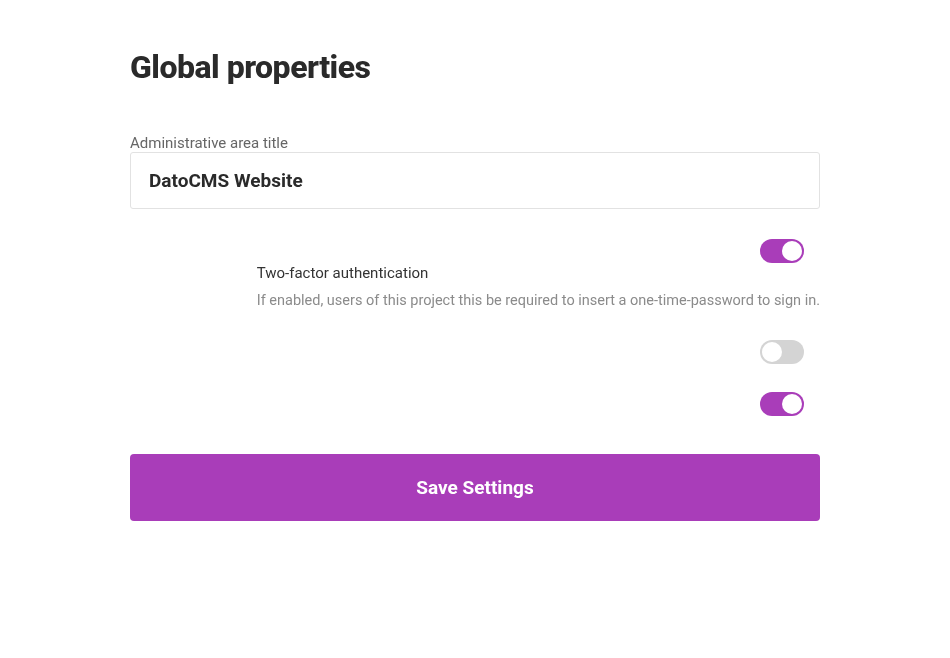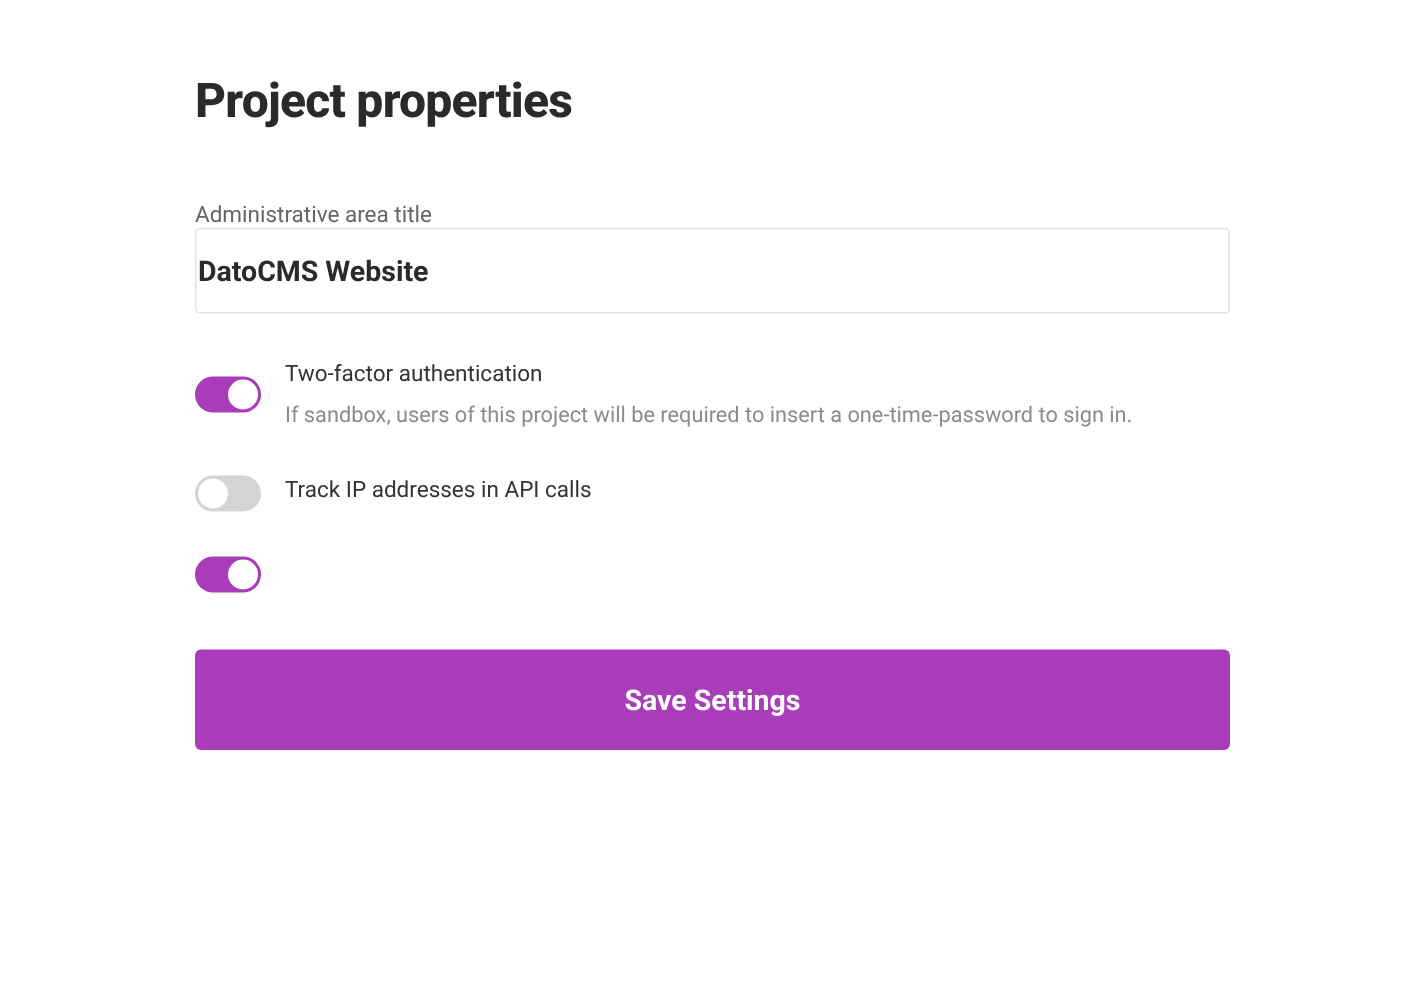--- a/index.html
+++ b/index.html
@@ -22,34 +22,35 @@
       margin-bottom: 48px;
       letter-spacing: -0.5px;
     }
     .field-label {
       font-size: 15px;
       color: #666;
       margin-bottom: 0;
     }
     .text-input {
       width: 100%;
-      padding: 16px 1px;
+      padding: 16px 18px;
       font-size: 19px;
       font-weight: 700;
       color: #2a2a2a;
       border: 1px solid #e2e2e2;
       border-radius: 3px;
       outline: none;
       margin-bottom: 30px;
       font-family: inherit;
     }
     .toggle-row {
       display: flex;
-      align-items: center;
+      align-items: flex-end;
       margin-bottom: 28px;
+      flex-direction: column;
     }
     .toggle {
       position: relative;
       width: 44px;
       height: 24px;
       flex-shrink: 0;
       border-radius: 12px;
       cursor: pointer;
       margin-right: 16px;
       margin-top: 0px;
@@ -100,41 +101,40 @@
       cursor: pointer;
       margin-top: 10px;
       font-family: inherit;
     }
   </style>
 </head>
 <body>
 
 
 
-<h1 class="page-title">Project properties</h1>
+<h1 class="page-title">Global properties</h1>
 
 <div class="field-label">Administrative area title</div>
 <input type="text" class="text-input" value="DatoCMS Website" style="">
 
 <div class="toggle-row">
   <div class="toggle on">
     <div class="toggle-knob"></div>
   </div>
   <div class="toggle-text">
     <div class="toggle-title">Two-factor authentication</div>
-    <div class="toggle-desc">If sandbox, users of this project will be required to insert a one-time-password to sign in.</div>
+    <div class="toggle-desc">If enabled, users of this project this be required to insert a one-time-password to sign in.</div>
   </div>
 </div>
 
 <div class="toggle-row">
   <div class="toggle off">
     <div class="toggle-knob"></div>
   </div>
   <div class="toggle-text">
-    <div class="toggle-title">Track IP addresses in API calls</div>
   </div>
 </div>
 
 <div class="toggle-row">
   <div class="toggle on">
     <div class="toggle-knob"></div>
   </div>
   <div class="toggle-text">
   </div>
 </div>

